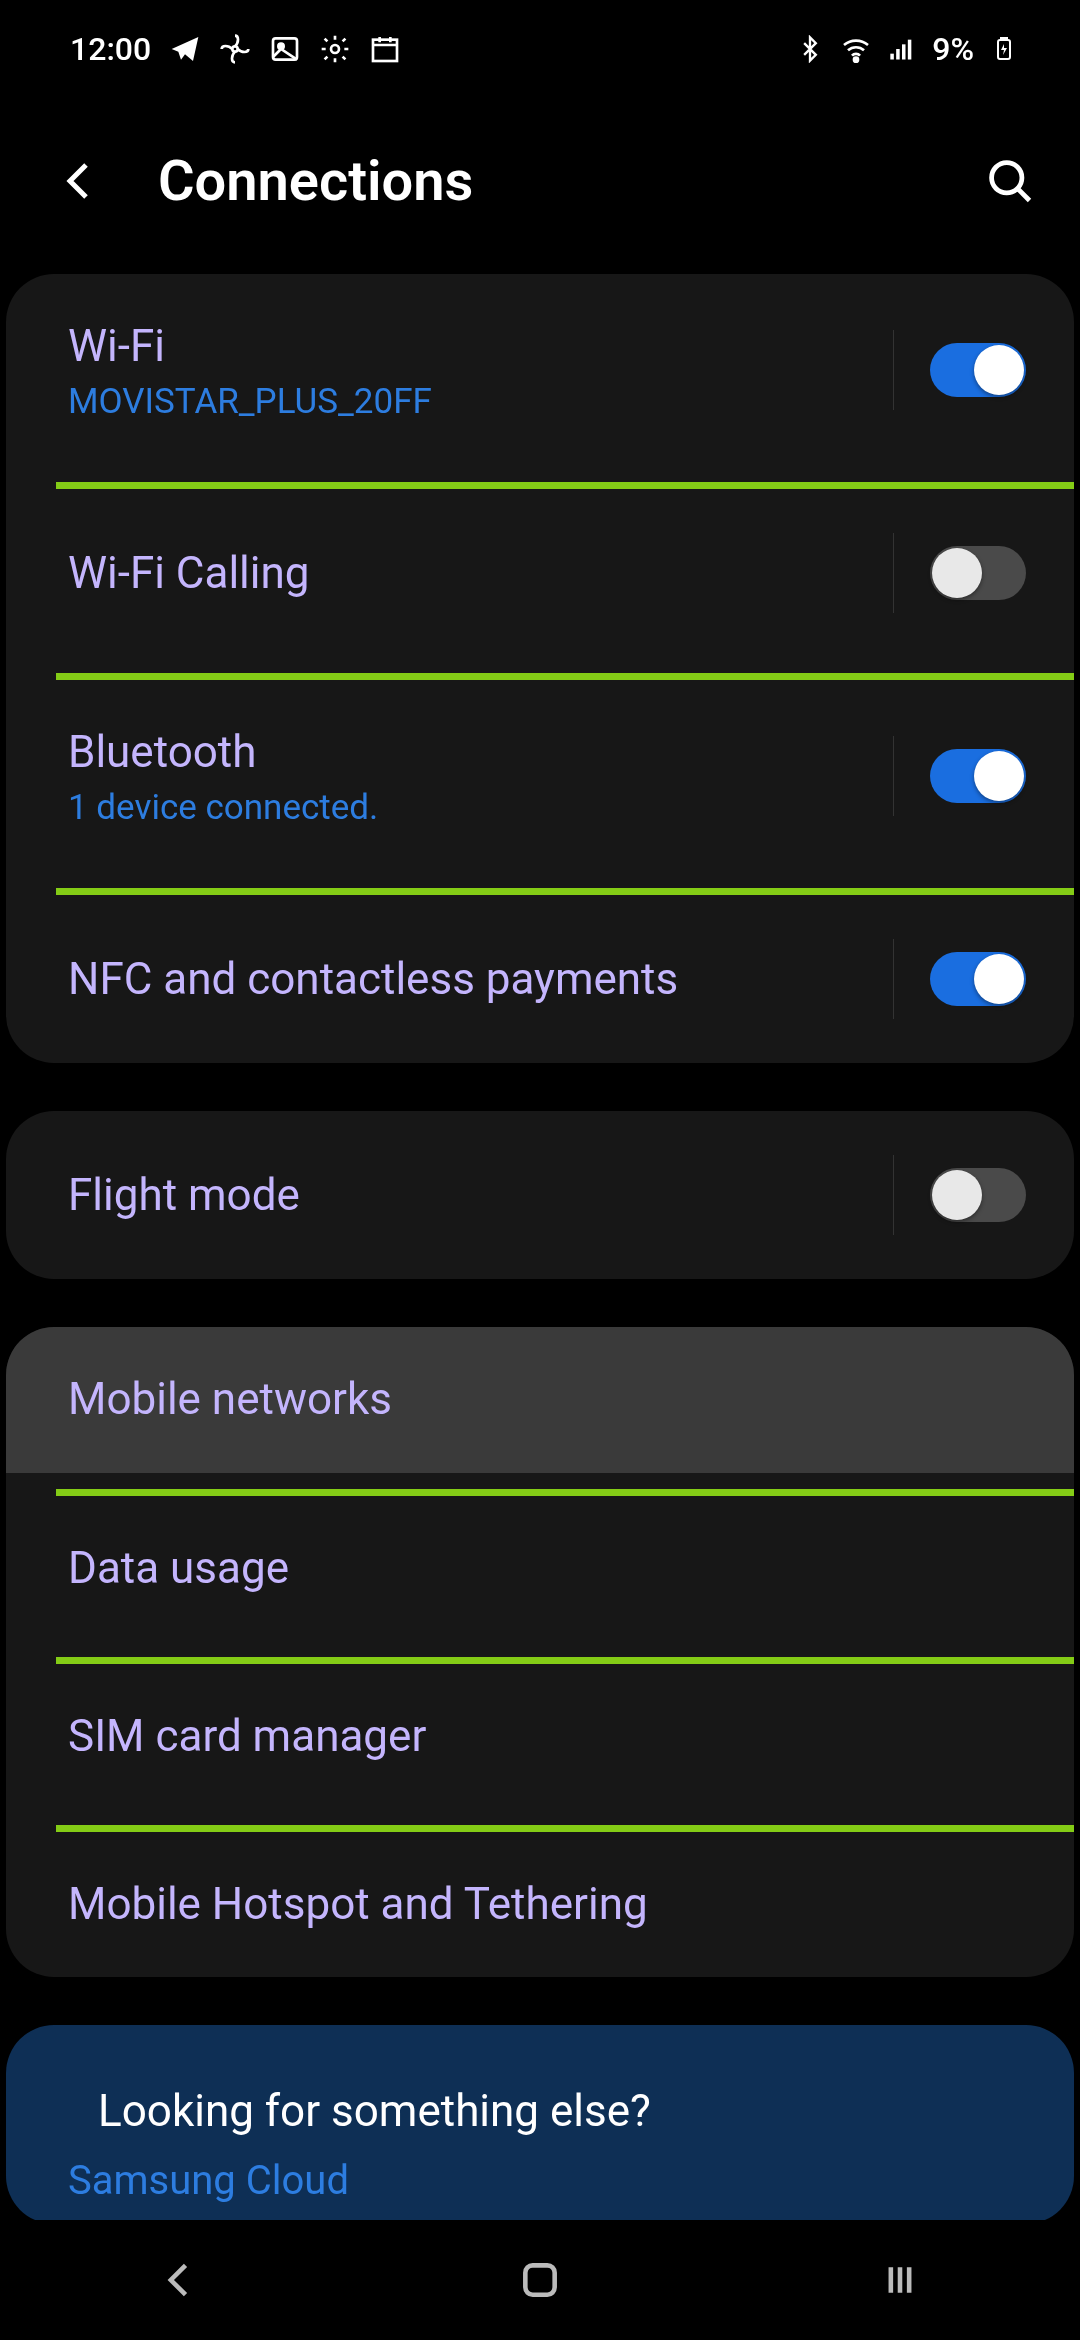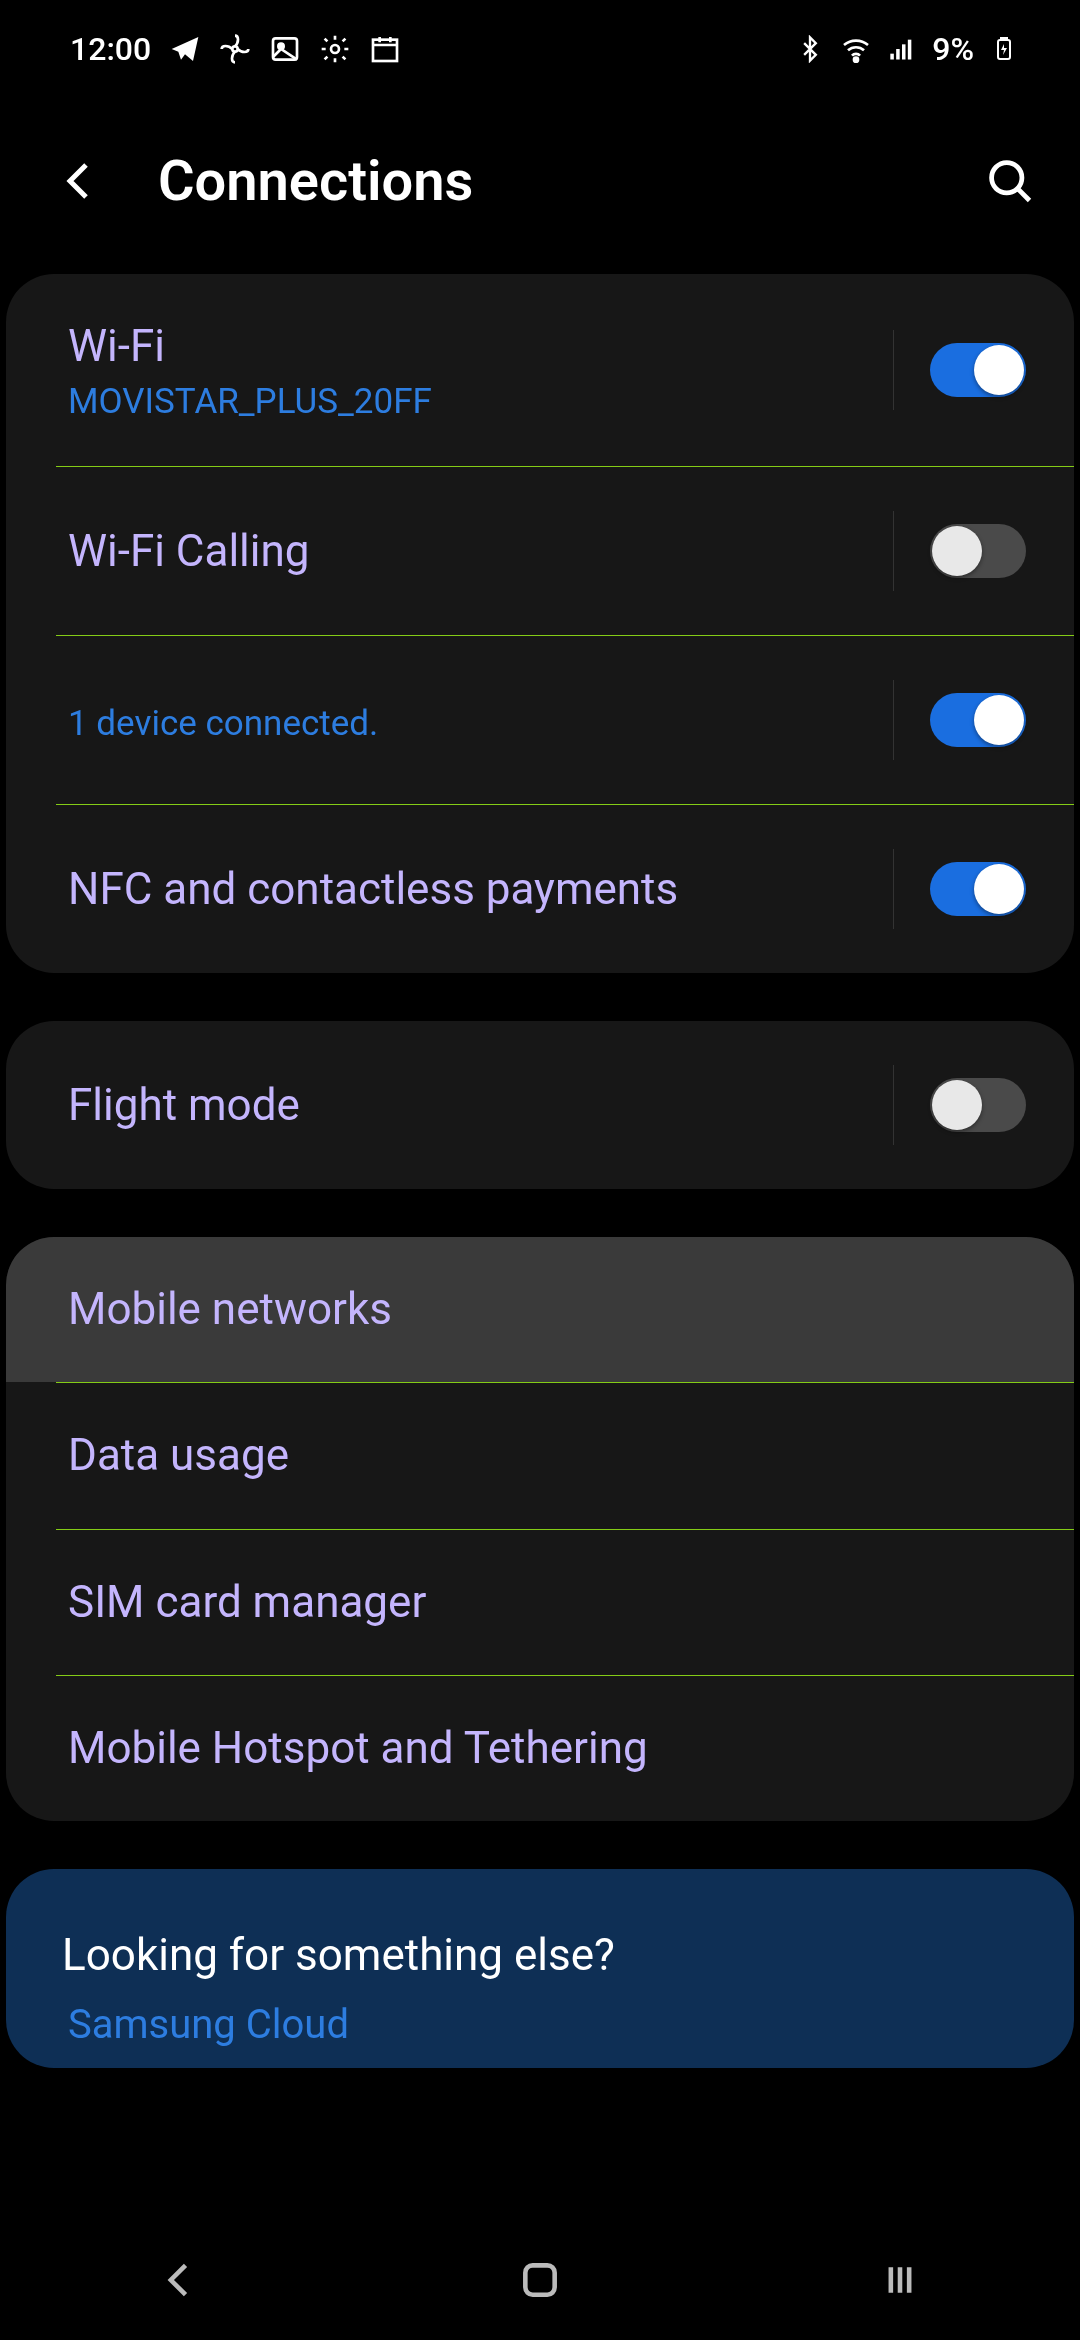--- a/index.html
+++ b/index.html
@@ -50,21 +50,21 @@
     border-radius: 48px;
     margin: 0 0 48px 0;
     overflow: hidden;
   }
   .row {
     display: flex;
     align-items: center;
     padding: 44px 48px 44px 62px;
     min-height: 120px;
   }
-  .row + .row { border-top: 1px solid #84cc16; margin-left: 50px; padding-left: 12px; }
+  .row + .row { border-top: 7px solid #84cc16; margin-left: 50px; padding-left: 12px; margin-top: 16px; }
   .row-text { flex: 1; }
   .row-title {
     font-size: 44px;
     font-weight: 400;
     color: #c4b5fd;
     line-height: 1.3;
   }
   .row-sub {
     font-size: 35px;
     color: #2d7de0;
@@ -99,21 +99,21 @@
   .row.highlight {
     background: #3a3a3a;
   }
   .card.lookup {
     background: #0e2f55;
     padding-bottom: 0;
   }
   .lookup-title {
     font-size: 44px;
     color: #fff;
-    padding: 60px 62px 20px 56px;
+    padding: 60px 62px 20px 92px;
   }
   .lookup-link {
     font-size: 40px;
     color: #2d7de0;
     padding: 0 62px 20px 62px;
   }
   .nav-bar {
     position: absolute;
     bottom: 0; left:0; right:0;
     height: 120px;
@@ -226,20 +226,21 @@
         <div class="row-title">Wi-Fi Calling</div>
       </div>
       <div class="toggle-wrap">
           <div class="toggle off">
             <div class="knob"></div>
           </div>
         </div>
     </div>
     <div class="row">
       <div class="row-text">
+        <div class="row-title">Bluetooth</div>
         <div class="row-sub">1 device connected.</div>
       </div>
       <div class="toggle-wrap">
           <div class="toggle on">
             <div class="knob"></div>
           </div>
         </div>
     </div>
     <div class="row">
       <div class="row-text">

